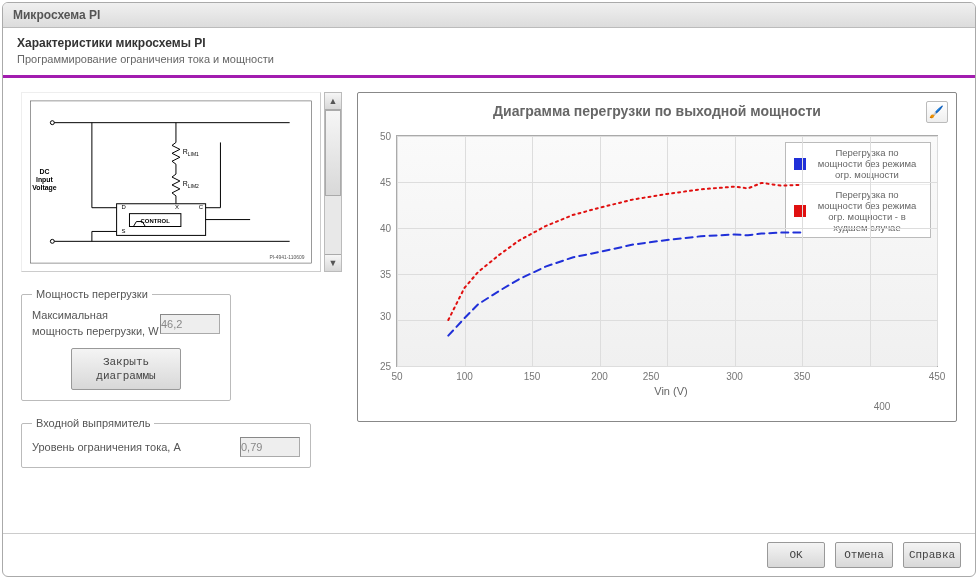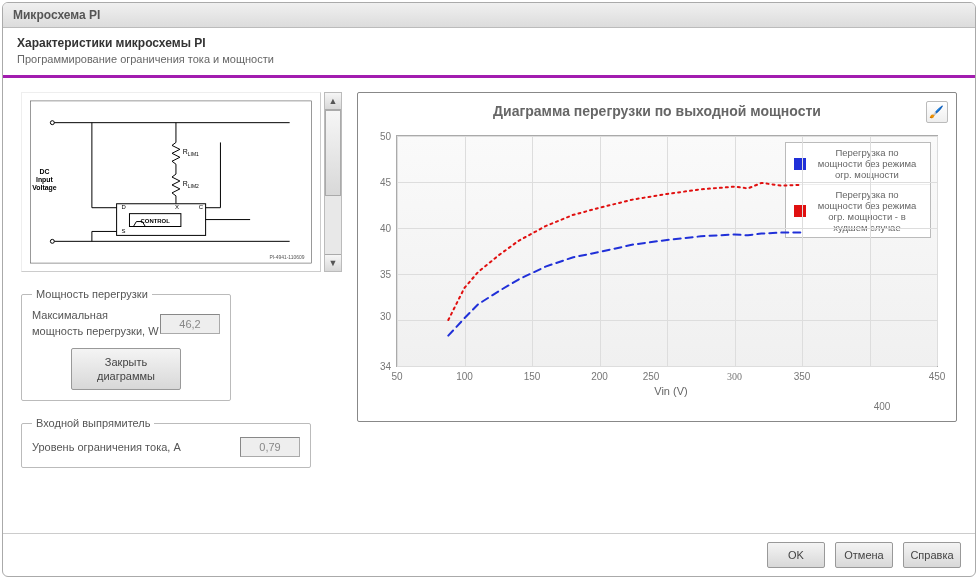--- a/index.html
+++ b/index.html
@@ -117,35 +117,35 @@
 }
 .ro-input {
   width: 60px;
   height: 20px;
   border: 1px solid #aaa;
   border-top-color:#888;
   border-left-color:#888;
   background: #eee;
   color: #888;
   font-size: 11px;
-  text-align: center;
   line-height: 18px;
 }
 .btn-std {
   display:inline-block;
   margin-top: 8px;
   padding: 6px 14px;
   background: linear-gradient(#f4f4f4,#d8d8d8);
   border: 1px solid #999;
   border-radius: 2px;
   font-size: 11px;
   color: #444;
   text-align: center;
   cursor:pointer;
   line-height:1.3;
+  font-family:Liberation Mono, monospace;
 }
 .right-pane {
   flex: 1;
   position: relative;
 }
 .chart-frame {
   border: 1px solid #888;
   border-radius: 2px;
   background: #fff;
   height: 330px;
@@ -314,21 +314,21 @@
               <div class="legend-row">
                 <div class="legend-sw" id="sw1" style="background: rgb(32, 48, 216);"></div>
                 <div style="max-width:110px; text-align:center;">Перегрузка по мощности без режима огр. мощности</div>
               </div>
               <div class="legend-row">
                 <div class="legend-sw" id="sw2" style="background: rgb(224, 16, 16);"></div>
                 <div style="max-width:110px; text-align:center;">Перегрузка по мощности без режима огр. мощности - в худшем случае</div>
               </div>
             </div>
           <div class="grid-h" style="top: 230px;"></div>
-              <div class="ytick" style="top: 230px;">34</div>
+              <div class="ytick" style="top: 230px;">25</div>
               <div class="grid-h" style="top: 184px;"></div>
               <div class="ytick" style="top: 180px;">30</div>
               <div class="grid-h" style="top: 138px;"></div>
               <div class="ytick" style="top: 138px;">35</div>
               <div class="grid-h" style="top: 92px;"></div>
               <div class="ytick" style="top: 92px;">40</div>
               <div class="grid-h" style="top: 46px;"></div>
               <div class="ytick" style="top: 46px;">45</div>
               <div class="grid-h" style="top: 0px;"></div>
               <div class="ytick" style="top: 0px;">50</div>
@@ -336,21 +336,21 @@
               <div class="xtick" style="left: 0px;">50</div>
               <div class="grid-v" style="left: 67.5px;"></div>
               <div class="xtick" style="left: 67.5px;">100</div>
               <div class="grid-v" style="left: 135px;"></div>
               <div class="xtick" style="left: 135px;">150</div>
               <div class="grid-v" style="left: 202.5px;"></div>
               <div class="xtick" style="left: 202.5px;">200</div>
               <div class="grid-v" style="left: 270px;"></div>
               <div class="xtick" style="left: 254px;">250</div>
               <div class="grid-v" style="left: 337.5px;"></div>
-              <div class="xtick" style="left: 337.5px; font-family: Liberation Serif, serif;">300</div>
+              <div class="xtick" style="left: 337.5px;">300</div>
               <div class="grid-v" style="left: 405px;"></div>
               <div class="xtick" style="left: 405px;">350</div>
               <div class="grid-v" style="left: 472.5px;"></div>
               <div class="xtick" style="left: 485px; margin-top: 30px;">400</div>
               <div class="grid-v" style="left: 540px;"></div>
               <div class="xtick" style="left: 540px;">450</div>
               <svg class="curve" viewBox="0 0 540 230" preserveAspectRatio="none">
                 <path d="M51.3 199.64 L67.5 182.16000000000003 L81 168.36 L101.25 155.48 L121.5 143.52 L148.5 130.64000000000004 L175.5 121.44000000000003 L202.5 115.92000000000002 L236.25 108.55999999999997 L270 103.95999999999997 L303.75 100.27999999999997 L337.5 98.44000000000003 L351 99.35999999999999 L364.5 97.52000000000001 L384.75 96.60000000000002 L405 96.60000000000002 " fill="none" stroke="#2030d8" stroke-width="2" stroke-dasharray="7 5" stroke-linecap="round"></path>
                 <path d="M51.3 184 L67.5 151.8 L81 136.15999999999997 L101.25 119.60000000000001 L121.5 104.88 L148.5 90.15999999999997 L175.5 79.12000000000003 L202.5 71.75999999999996 L236.25 63.47999999999999 L270 57.95999999999998 L303.75 53.35999999999996 L337.5 50.599999999999994 L351 52.440000000000026 L364.5 46.920000000000016 L384.75 49.68000000000001 L405 48.75999999999996 " fill="none" stroke="#e01010" stroke-width="2" stroke-dasharray="2 4" stroke-linecap="round"></path>
               </svg>

